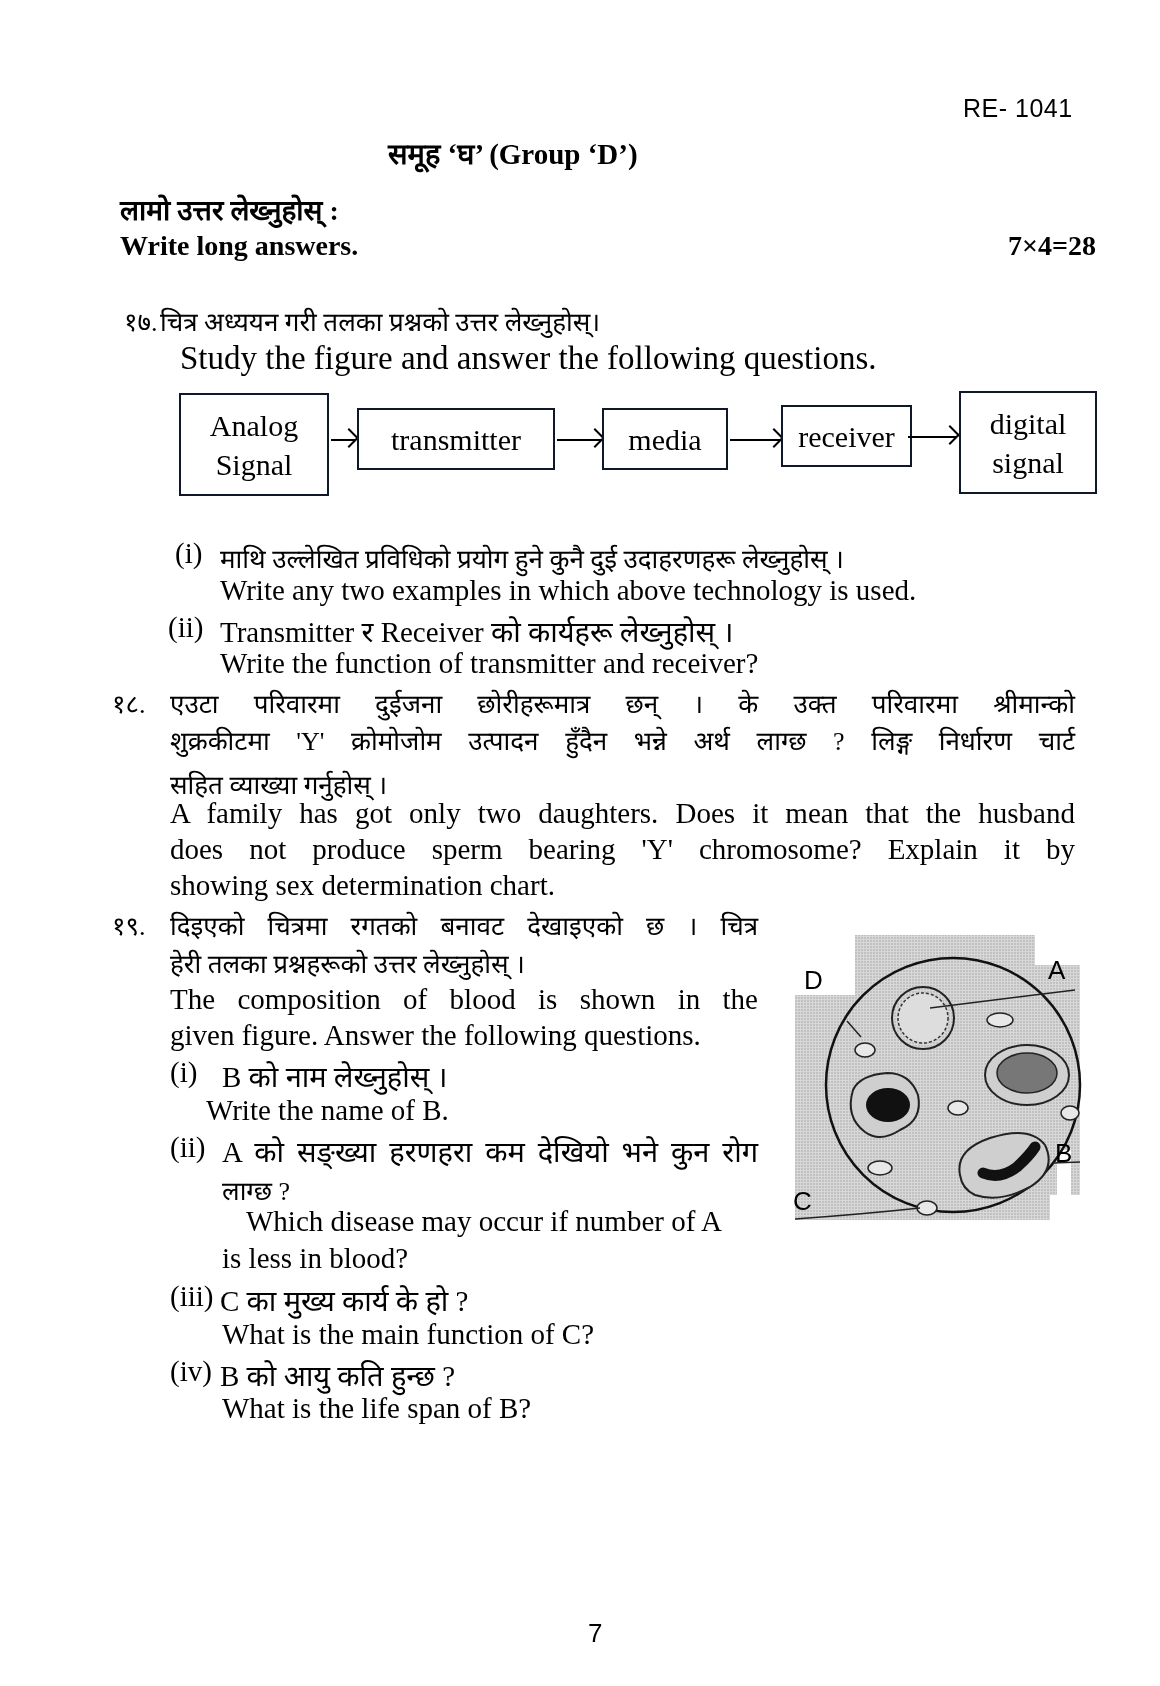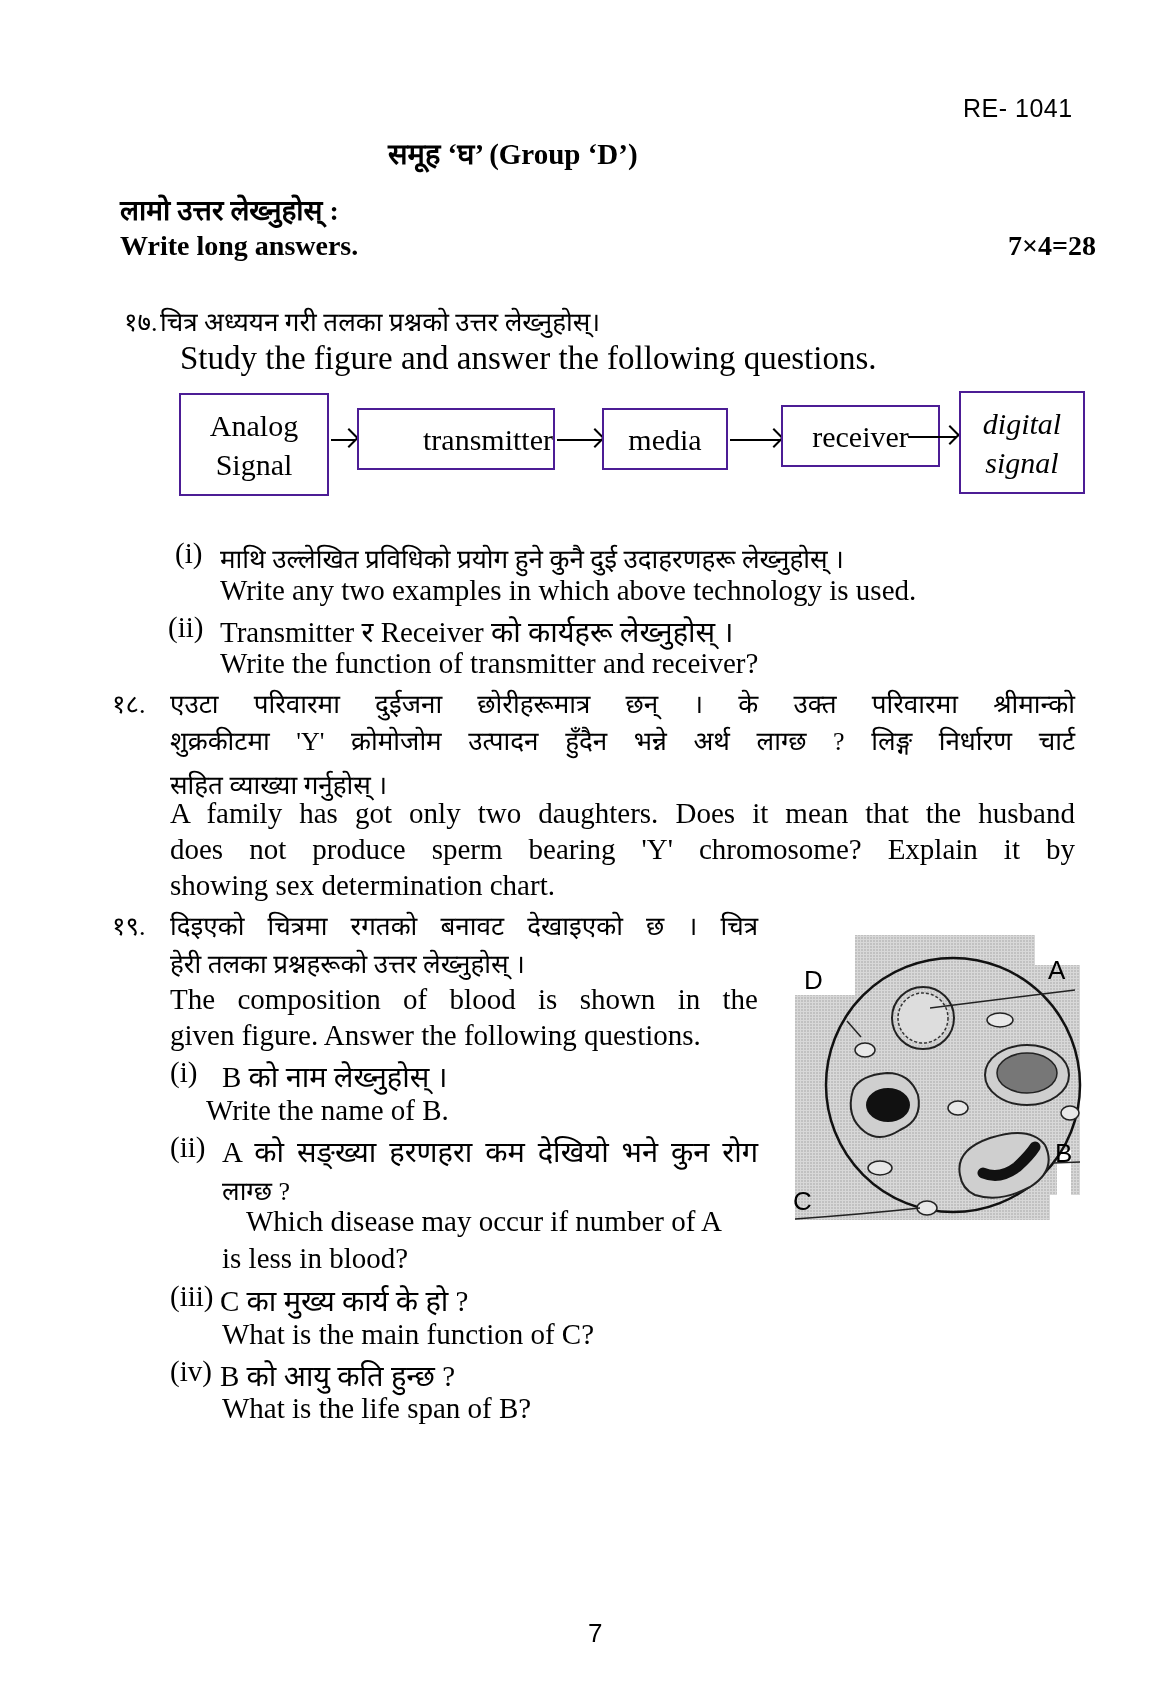--- a/index.html
+++ b/index.html
@@ -11,21 +11,21 @@
   .group { left: 388px; top: 133px; font-size: 29px; font-weight: bold; }
   .inst-np { left: 120px; top: 190px; font-size: 28px; font-weight: bold; }
   .inst-en { left: 120px; top: 230px; font-size: 28px; font-weight: bold; }
   .marks { right: 64px; top: 230px; font-size: 28px; font-weight: bold; }
 
   .np { font-size: 26px; }
   .en { font-size: 29px; }
   .en-big { font-size: 33px; }
 
   
-  .fbox { position: absolute; border: 2px solid #4c1d95; box-sizing: border-box; font-family: "Liberation Serif", serif; font-size: 30px; display: flex; align-items: center; justify-content: center; text-align: center; line-height: 1.3; background:#fff; }
+  .fbox { position: absolute; border: 2px solid #0f172a; box-sizing: border-box; font-family: "Liberation Serif", serif; font-size: 30px; display: flex; align-items: center; justify-content: center; text-align: center; line-height: 1.3; background:#fff; }
   .arrow { position: absolute; height: 2px; background: #000; }
   .arrow::after { content: ""; position: absolute; right: -1px; top: -8px; width: 12px; height: 12px; border-right: 2px solid #000; border-top: 2px solid #000; transform: rotate(45deg); transform-origin: center; }
 
   .justify { position: absolute; text-align: justify; text-align-last: justify; white-space: normal; }
 
   
   .blood-fig { position: absolute; left: 795px; top: 925px; width: 290px; height: 295px; }
   .flabel { position: absolute; font-family: "Liberation Sans", sans-serif; font-size: 26px; }
   .page-num { left: 588px; top: 1618px; font-size: 26px; font-family: "Liberation Sans", sans-serif; }
 </style>
@@ -40,33 +40,33 @@
 
 <div class="abs serif np" style="left:112px; top:303px;margin-left:12px;">१७.</div>
 <div class="abs serif np" style="left:160px; top:303px;">चित्र अध्ययन गरी तलका प्रश्नको उत्तर लेख्नुहोस्।</div>
 <div class="abs serif en-big" style="left:180px; top:340px;">Study the figure and answer the following questions.</div>
 
 <div>
   <div class="fbox" style="left:179px; top:393px; width:150px; height:103px;">
     <div><span>Analog</span><br><span>Signal</span></div>
   </div>
   <div class="arrow" style="left:331px; top:439px; width:24px;"></div>
-  <div class="fbox" style="left:357px; top:408px; width:198px; height:62px;justify-content:flex-end;">
+  <div class="fbox" style="left:357px; top:408px; width:198px; height:62px;">
     <span>transmitter</span>
   </div>
   <div class="arrow" style="left:557px; top:439px; width:44px;"></div>
   <div class="fbox" style="left:602px; top:408px; width:126px; height:62px;">
     <span>media</span>
   </div>
   <div class="arrow" style="left:730px; top:439px; width:50px;"></div>
-  <div class="fbox" style="left:781px; top:405px; width:159px; height:62px;">
+  <div class="fbox" style="left:781px; top:405px; width:131px; height:62px;">
     <span>receiver</span>
   </div>
   <div class="arrow" style="left:908px; top:436px; width:48px;"></div>
-  <div class="fbox" style="left:959px; top:391px; width:126px; height:103px;font-style:italic;">
+  <div class="fbox" style="left:959px; top:391px; width:138px; height:103px;">
     <div><span>digital</span><br><span>signal</span></div>
   </div>
 </div>
 
 <div class="abs serif en" style="left:175px; top:537px;">(i)</div>
 <div class="abs serif np" style="left:220px; top:540px;">माथि उल्लेखित प्रविधिको प्रयोग हुने कुनै दुई उदाहरणहरू लेख्नुहोस् ।</div>
 <div class="abs serif en" style="left:220px; top:574px;">Write any two examples in which above technology is used.</div>
 <div class="abs serif en" style="left:168px; top:611px;">(ii)</div>
 <div class="abs serif en" style="left:220px; top:611px;">Transmitter र  Receiver को कार्यहरू लेख्नुहोस् ।</div>
 <div class="abs serif en" style="left:220px; top:647px;">Write  the function of transmitter and receiver?</div>

